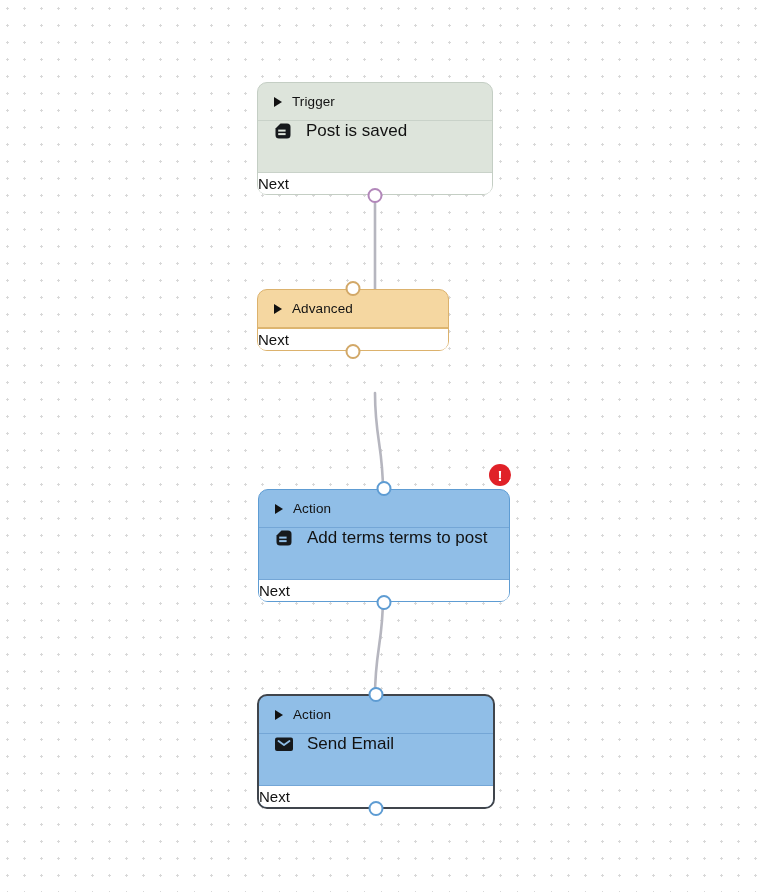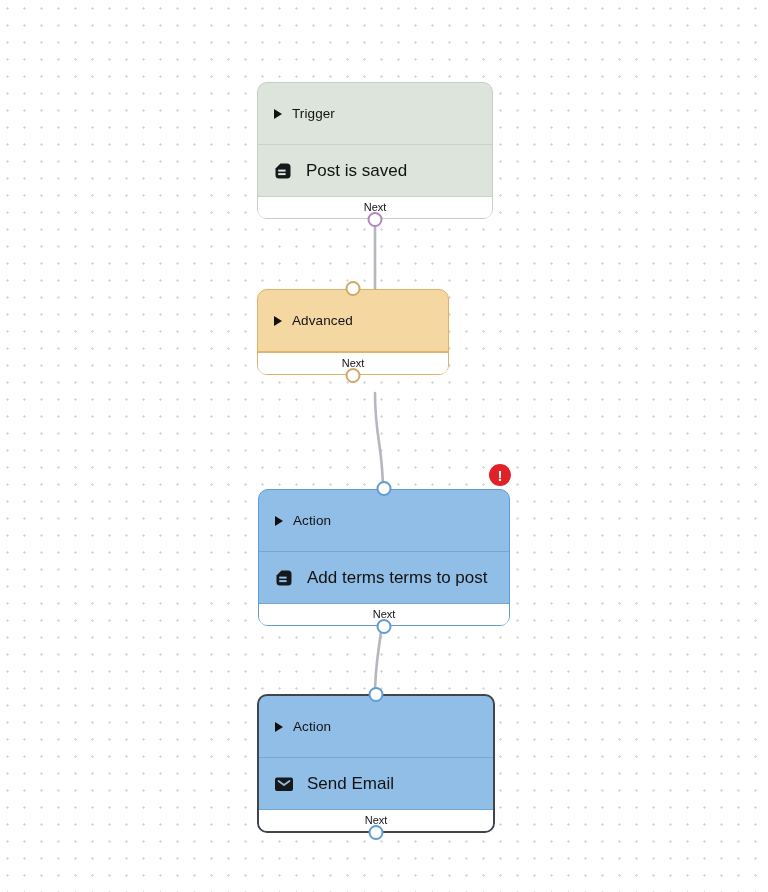--- a/index.html
+++ b/index.html
@@ -37,43 +37,41 @@
   .node--trigger  { background: #dde4db; border-color: #c4cec4; --divider: #c9d2c9; --port: #b287ba; --node-bg: #dde4db; }
   .node--advanced { background: #f5d7a1; border-color: #dcb26d; --divider: #ddb570; --port: #d2a868; --node-bg: #f5d7a1; }
   .node--action   { background: #90bee7; border-color: #5e9cd3; --divider: #74a6d6; --port: #5e9cd3; --node-bg: #90bee7; }
   .node--selected { border-color: #40454c; border-width: 2px; }
 
   .node__header {
     display: flex;
     align-items: center;
     gap: 10px;
     height: 29px;
-    padding: 16px 16px;
+    padding: 4px 16px;
     border-bottom: 1px solid var(--divider);
     font-size: 13.5px;
     letter-spacing: .1px;
   }
   .caret { display: inline-flex; width: 8px; }
   .node__body {
     display: flex;
-    align-items: center;
     gap: 13px;
     height: 51px;
     padding: 0 15px;
     font-size: 17px;
   }
   .node__body .icon { display: inline-flex; }
   .node__footer {
     background: #ffffff;
     border-top: 1px solid var(--divider);
     border-radius: 0 0 8px 8px;
     height: 21px;
     line-height: 21px;
-    text-align: center;
-    font-size: 11px;
+    font-size: 15px;
     font-weight: 500;
   }
   .port {
     position: absolute;
     left: 50%;
     transform: translateX(-50%);
     width: 11px;
     height: 11px;
     border-radius: 50%;
     background: #ffffff;

